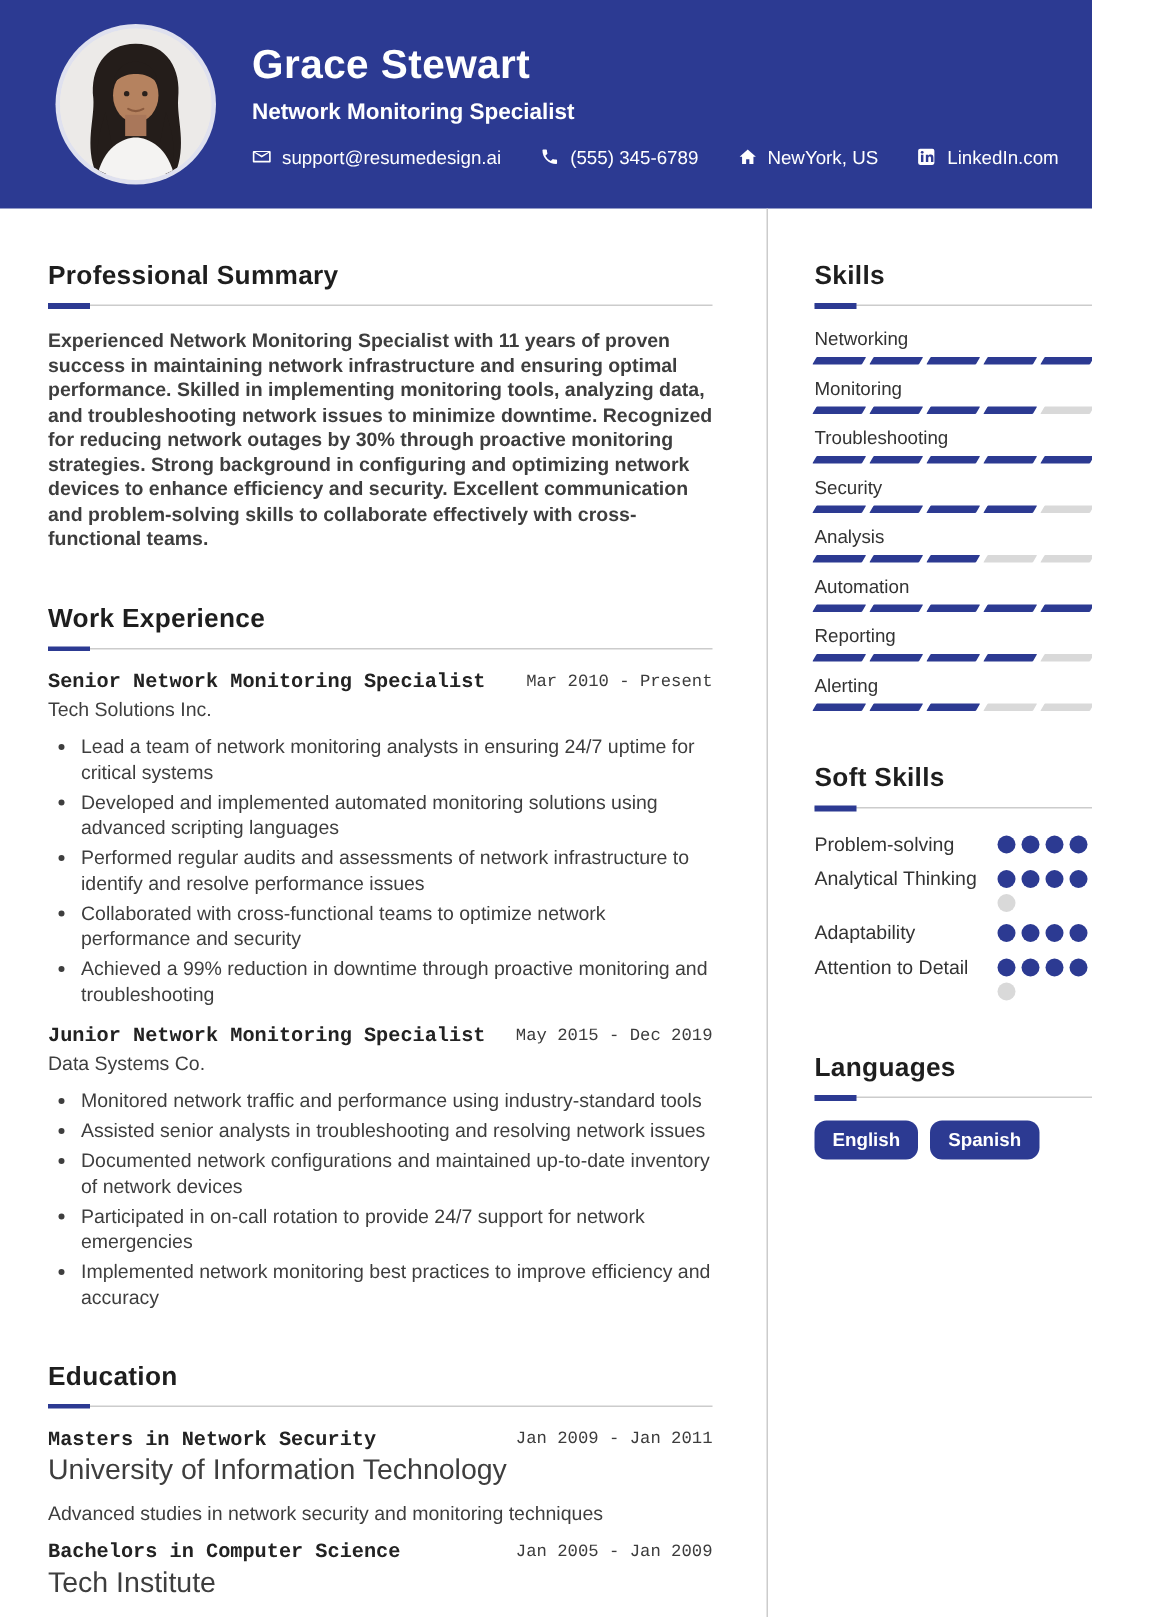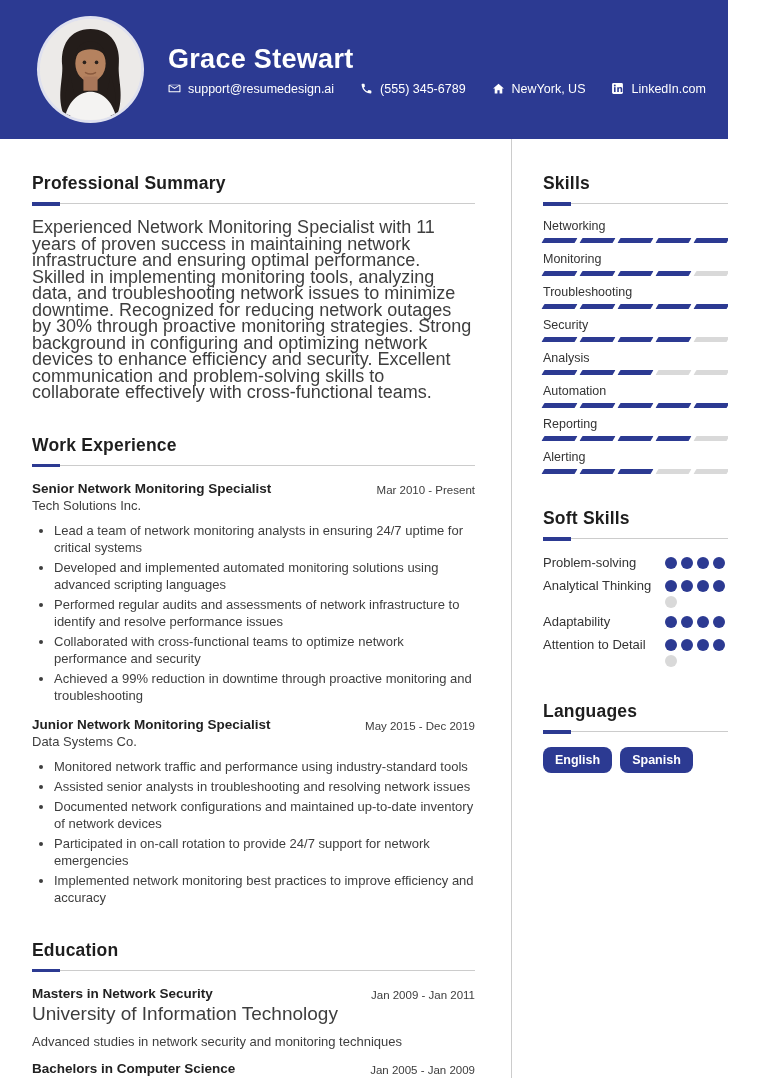--- a/index.html
+++ b/index.html
@@ -31,24 +31,24 @@
   .col-right{flex:1 1 auto;border-left:1px solid var(--divider);padding:34px 32px 20px 31px;}
 
   .sec{margin-bottom:34px;}
   .sec:last-child{margin-bottom:0;}
   .sec-h{font-size:17.5px;font-weight:700;color:var(--heading);letter-spacing:.2px;}
   .rule{position:relative;height:4px;margin:8px 0 13px;}
   .rule::before{content:"";position:absolute;left:0;right:0;top:1px;height:1px;background:var(--divider);}
   .rule::after{content:"";position:absolute;left:0;top:0;width:28px;height:3.5px;background:var(--primary);}
 
   
-  .summary-text{font-size:18px;line-height:16.5px;color:var(--body);}
+  .summary-text{font-size:13px;line-height:16.5px;color:var(--body);font-weight:bold;}
   .job{margin-bottom:13px;}
   .job:last-child{margin-bottom:0;}
-  .job-head{display:flex;justify-content:space-between;align-items:flex-end;}
+  .job-head{display:flex;justify-content:space-between;align-items:flex-start;font-family:Liberation Mono, monospace;}
   .job-title{font-size:13.5px;font-weight:700;color:#222;}
   .job-dates{font-size:11.5px;color:#3C3C3C;white-space:nowrap;}
   .job-company{font-size:13px;color:var(--body);margin:2px 0 9px;}
   .bullets{list-style:disc;padding-left:22px;}
   .bullets li{font-size:13px;line-height:17px;color:var(--body);margin-bottom:3px;}
   .edu{margin-bottom:12px;}
   .edu:last-child{margin-bottom:0;}
   .edu-school{font-size:19px;color:var(--body);margin-top:2px;}
   .edu-desc{font-size:13px;color:var(--body);margin-top:9px;}
 
@@ -86,20 +86,21 @@
         <path d="M35 40 C35 26 44 22 50 22 C56 22 65 26 65 40 C65 34 58 30 50 30 C42 30 35 34 35 40 Z" fill="#241D1A"></path>
         <rect x="43" y="57" width="14" height="14" fill="#A9775A"></rect>
         <path d="M24 100 C28 78 42 72 50 72 C58 72 72 78 76 100 Z" fill="#F4F3F2"></path>
         <circle cx="44" cy="43" r="1.8" fill="#2A211C"></circle>
         <circle cx="56" cy="43" r="1.8" fill="#2A211C"></circle>
         <path d="M45 53 Q50 56 55 53" stroke="#8A5A3E" stroke-width="1.4" fill="none" stroke-linecap="round"></path>
       </svg>
     </div>
     <div class="hdr-text">
       <div class="hdr-name">Grace Stewart</div>
+      <div class="hdr-title">Network Monitoring Specialist</div>
       <div class="contacts">
         <span class="contact">
           <svg viewBox="0 0 24 24" fill="#fff">
               <path d="M2 5h20c.55 0 1 .45 1 1v12c0 .55-.45 1-1 1H2c-.55 0-1-.45-1-1V6c0-.55.45-1 1-1zm10 8L3 7v10h18V7l-9 6zm0-2.4L20.2 6H3.8L12 10.6z"></path>
             </svg>
           <span>support@resumedesign.ai</span>
         </span>
         <span class="contact">
           <svg viewBox="0 0 24 24" fill="#fff">
               <path d="M6.62 10.79a15.05 15.05 0 0 0 6.59 6.59l2.2-2.2c.27-.27.67-.36 1.02-.24 1.12.37 2.33.57 3.57.57.55 0 1 .45 1 1V20c0 .55-.45 1-1 1C10.61 21 3 13.39 3 4c0-.55.45-1 1-1h3.5c.55 0 1 .45 1 1 0 1.25.2 2.45.57 3.57.11.35.03.74-.25 1.02l-2.2 2.2z"></path>

